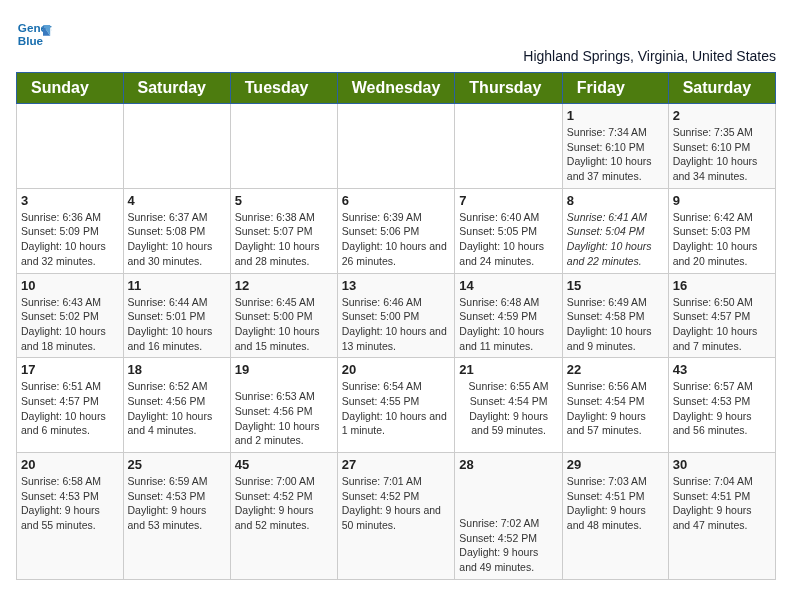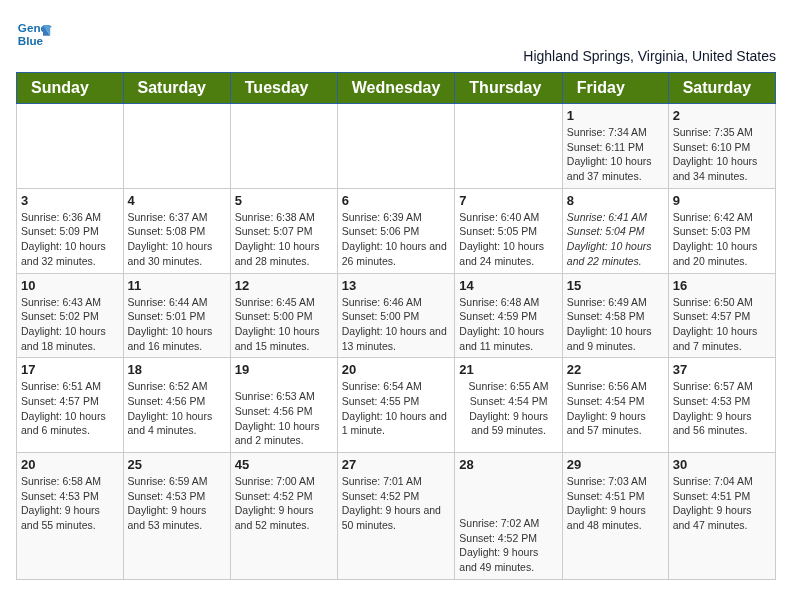--- a/index.html
+++ b/index.html
@@ -110,21 +110,21 @@
   <tbody id="calendar-body">
   <tr>
         <td class="empty-cell"></td>
         <td class="empty-cell"></td>
         <td class="empty-cell"></td>
         <td class="empty-cell"></td>
         <td class="empty-cell"></td>
         <td>
           <div class="cell-day">1</div>
           <div class="cell-info" style="white-space: pre-line;">Sunrise: 7:34 AM
-Sunset: 6:11 PM
+Sunset: 6:10 PM
 Daylight: 10 hours and 37 minutes.</div>
         </td>
         <td>
           <div class="cell-day">2</div>
           <div class="cell-info" style="white-space: pre-line;">Sunrise: 7:35 AM
 Sunset: 6:10 PM
 Daylight: 10 hours and 34 minutes.</div>
         </td>
       </tr>
       <tr>
@@ -246,21 +246,21 @@
 Sunset: 4:54 PM
 Daylight: 9 hours and 59 minutes.</div>
         </td>
         <td>
           <div class="cell-day">22</div>
           <div class="cell-info" style="white-space: pre-line;">Sunrise: 6:56 AM
 Sunset: 4:54 PM
 Daylight: 9 hours and 57 minutes.</div>
         </td>
         <td>
-          <div class="cell-day">37</div>
+          <div class="cell-day">43</div>
           <div class="cell-info" style="white-space: pre-line;">Sunrise: 6:57 AM
 Sunset: 4:53 PM
 Daylight: 9 hours and 56 minutes.</div>
         </td>
       </tr>
       <tr>
         <td>
           <div class="cell-day">20</div>
           <div class="cell-info" style="white-space: pre-line;">Sunrise: 6:58 AM
 Sunset: 4:53 PM

